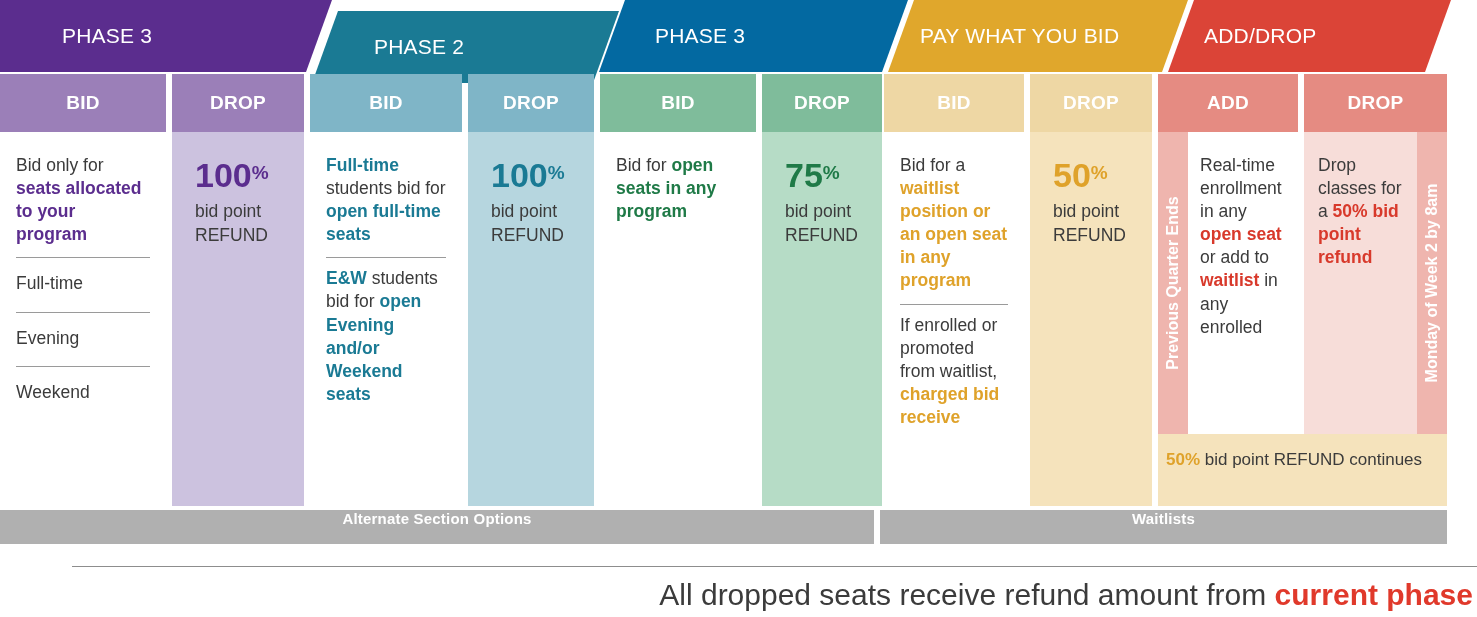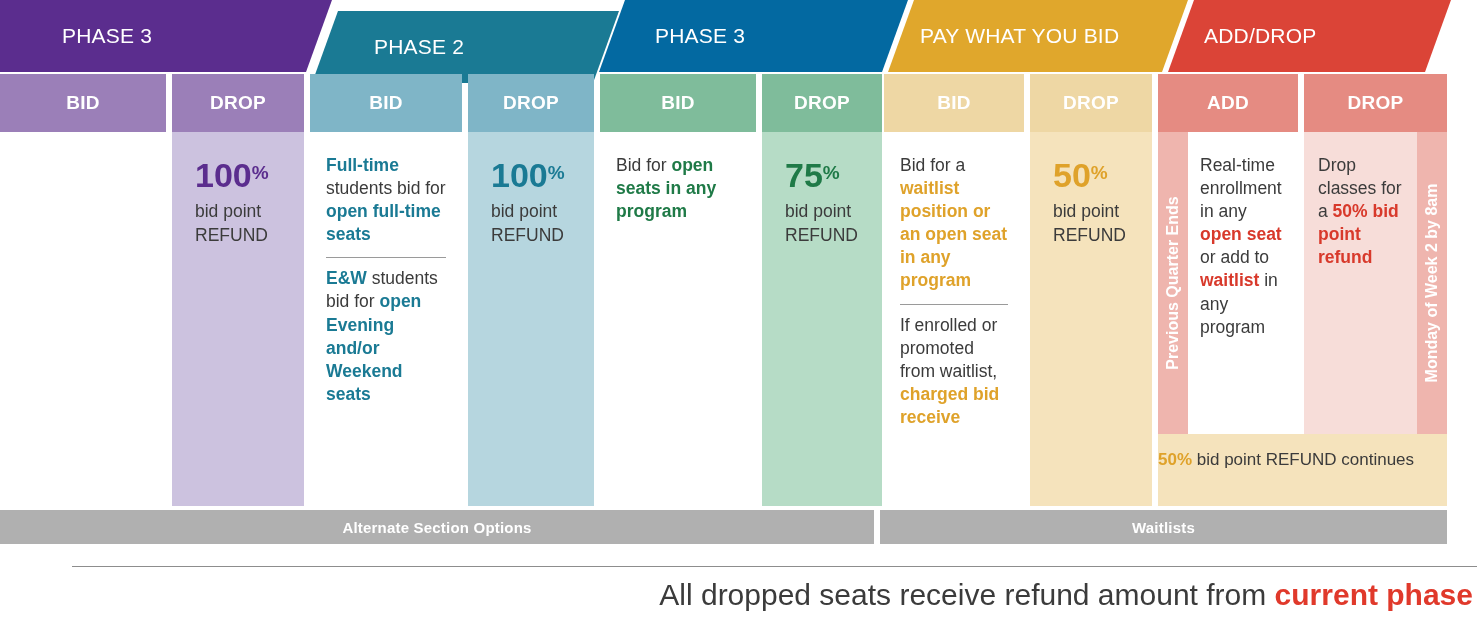--- a/index.html
+++ b/index.html
@@ -21,26 +21,26 @@
 
   .refund{font-size:17.5px;line-height:1.34;color:#3b3b3b;padding:26px 0 0 23px;}
   .pct{font-size:34px;font-weight:bold;line-height:1;display:inline-block;}
   .pctsup{font-size:19px;font-weight:bold;vertical-align:top;position:relative;top:2px;}
   .refund .rl{display:block;margin-top:7px;}
 
   .vband{position:absolute;color:#fff;font-weight:bold;font-size:16px;}
   .vband span{position:absolute;left:50%;top:50%;white-space:nowrap;
     transform:translate(-50%,-50%) rotate(-90deg);}
 
-  .goldstrip{position:absolute;box-sizing:border-box;padding:14px 0 0 0;
+  .goldstrip{position:absolute;box-sizing:border-box;padding:14px 0 0 8px;
     font-size:17px;color:#3b3b3b;line-height:1.45;}
   .goldstrip b{font-weight:bold;}
 
   .gbar{position:absolute;height:34px;background:#b0b0b0;color:#fff;font-size:15px;font-weight:bold;
-        display:flex;align-items:center;justify-content:center;letter-spacing:.2px;}
+        display:flex;align-items:flex-start;justify-content:center;letter-spacing:.2px;}
 
   .footrule{position:absolute;border-top:1.5px solid #8d8d8d;}
   .foot{position:absolute;font-size:30px;color:#3b3b3b;text-align:right;white-space:nowrap;}
   .foot b{font-weight:bold;}
 </style>
 </head>
 <body>
 
 <div id="stage">
 
@@ -88,20 +88,31 @@
     <span>DROP</span>
   </div>
 
   <div class="sub" style="left:1158px;width:140px;background:#E58B82;">
     <span>ADD</span>
   </div>
   <div class="sub" style="left:1304px;width:143px;background:#E58B82;">
     <span>DROP</span>
   </div>
 
+  <div class="body-cell pad" style="left:0;width:166px;height:374px;background:#fff;">
+    <div class="txt">
+      <span>Bid only for </span><b style="color:#5B2D8E">seats allocated to your program</b>
+    </div>
+    <hr class="rule">
+    <div class="opt">Full-time</div>
+    <hr class="rule">
+    <div class="opt">Evening</div>
+    <hr class="rule">
+    <div class="opt">Weekend</div>
+  </div>
   <div class="body-cell" style="left:172px;width:132px;height:374px;background:#CCC2DF;">
     <div class="refund">
       <span class="pct" style="color:#5B2D8E">100</span><span class="pctsup" style="color:#5B2D8E">%</span>
       <span class="rl">bid point</span>
       <span class="rl" style="margin-top:0">REFUND</span>
     </div>
   </div>
 
   <div class="body-cell pad" style="left:310px;width:152px;height:374px;background:#fff;">
     <div class="txt">
@@ -149,21 +160,21 @@
       <span class="rl" style="margin-top:0">REFUND</span>
     </div>
   </div>
 
   <div class="vband" style="left:1158px;top:132px;width:30px;height:302px;background:#EFB5AE;">
     <span>Previous Quarter Ends</span>
   </div>
 
   <div class="body-cell pad" style="left:1188px;width:110px;height:302px;background:#fff;padding-left:12px;padding-right:8px;">
     <div class="txt">
-      <span>Real-time enrollment in any </span><b style="color:#D8392B">open seat</b><span> or add to </span><b style="color:#D8392B">waitlist</b><span> in any program</span>
+      <span>Real-time enrollment in any </span><b style="color:#D8392B">open seat</b><span> or add to </span><b style="color:#D8392B">waitlist</b><span> in any enrolled</span>
     </div>
   </div>
 
   <div class="body-cell pad" style="left:1304px;width:113px;height:302px;background:#F7DDD9;padding-left:14px;padding-right:11px;">
     <div class="txt">
       <span>Drop classes for a </span><b style="color:#D8392B">50% bid point refund</b>
     </div>
   </div>
 
   <div class="vband" style="left:1417px;top:132px;width:30px;height:302px;background:#EFB5AE;">

